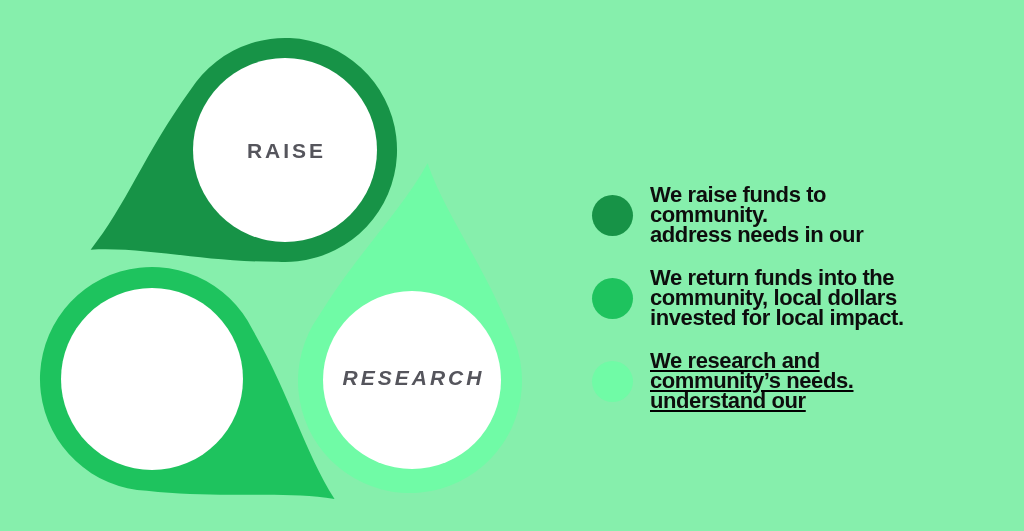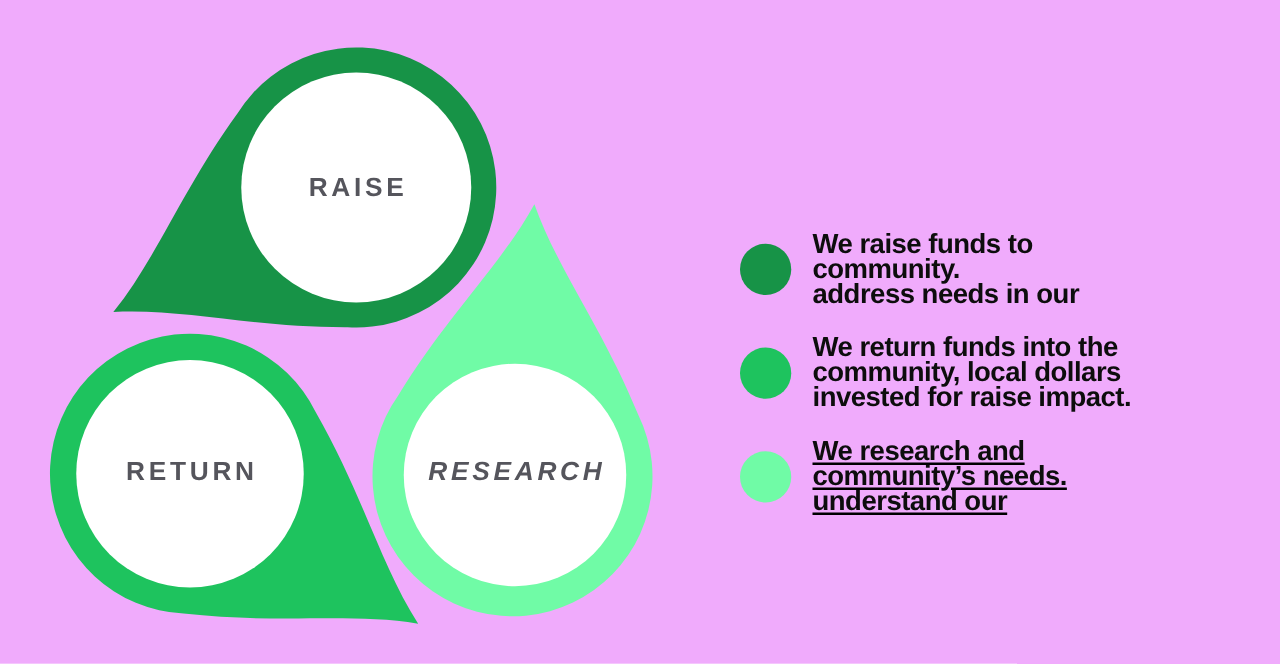--- a/index.html
+++ b/index.html
@@ -3,21 +3,21 @@
 <meta charset="utf-8">
 <style>
   html, body {
     margin: 0;
     padding: 0;
   }
   .stage {
     position: relative;
     width: 1024px;
     height: 531px;
-    background: #f0abfc;
+    background: #86efac;
     overflow: hidden;
     font-family: "Liberation Sans", sans-serif;
   }
   .diagram-svg {
     position: absolute;
     left: 0;
     top: 0;
   }
   .node-label {
     position: absolute;
@@ -67,38 +67,37 @@
     <use href="#drop" transform="translate(285 150) rotate(242.85) scale(1.12)" fill="#179347"></use>
     <use href="#drop" transform="translate(152 379) rotate(123.3) scale(1.12)" fill="#1ec35e"></use>
     <use href="#drop" transform="translate(410 381) rotate(4.6) scale(1.12)" fill="#70fba6"></use>
 
     <circle cx="285" cy="150" r="92" fill="#ffffff"></circle>
     <circle cx="152" cy="379" r="91" fill="#ffffff"></circle>
     <circle cx="412" cy="380" r="89" fill="#ffffff"></circle>
   </svg>
 
   <div class="node-label" style="left:285px; top:151px;">RAISE</div>
-  <div class="node-label" style="left:152px; top:378px;">RETURN</div>
   <div class="node-label" style="left:412px; top:378px;font-style:italic;">RESEARCH</div>
 
   <div class="legend-row" style="top:170px;">
     <span class="legend-dot" style="background-color: rgb(23, 147, 71);"></span>
     <div class="legend-text">
       <div>We raise funds to</div>
       <div>community.</div>
       <div>address needs in our</div>
     </div>
   </div>
 
   <div class="legend-row" style="top:253px;">
     <span class="legend-dot" style="background-color: rgb(30, 195, 94);"></span>
     <div class="legend-text">
       <div>We return funds into the</div>
       <div>community, local dollars</div>
-      <div>invested for raise impact.</div>
+      <div>invested for local impact.</div>
     </div>
   </div>
 
   <div class="legend-row" style="top:336px;text-decoration:underline;">
     <span class="legend-dot" style="background-color: rgb(112, 251, 166);"></span>
     <div class="legend-text">
       <div>We research and</div>
       <div>community’s needs.</div>
       <div>understand our</div>
     </div>

